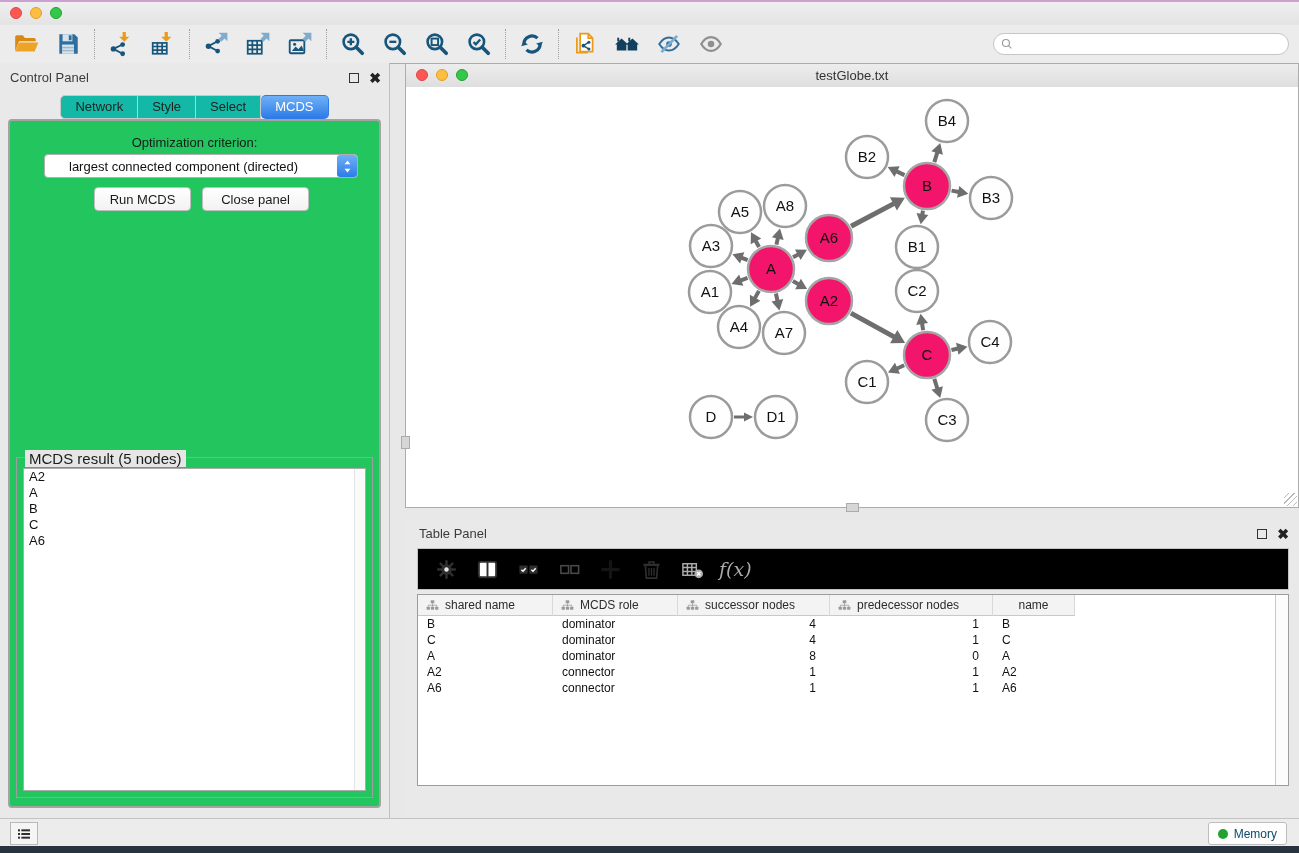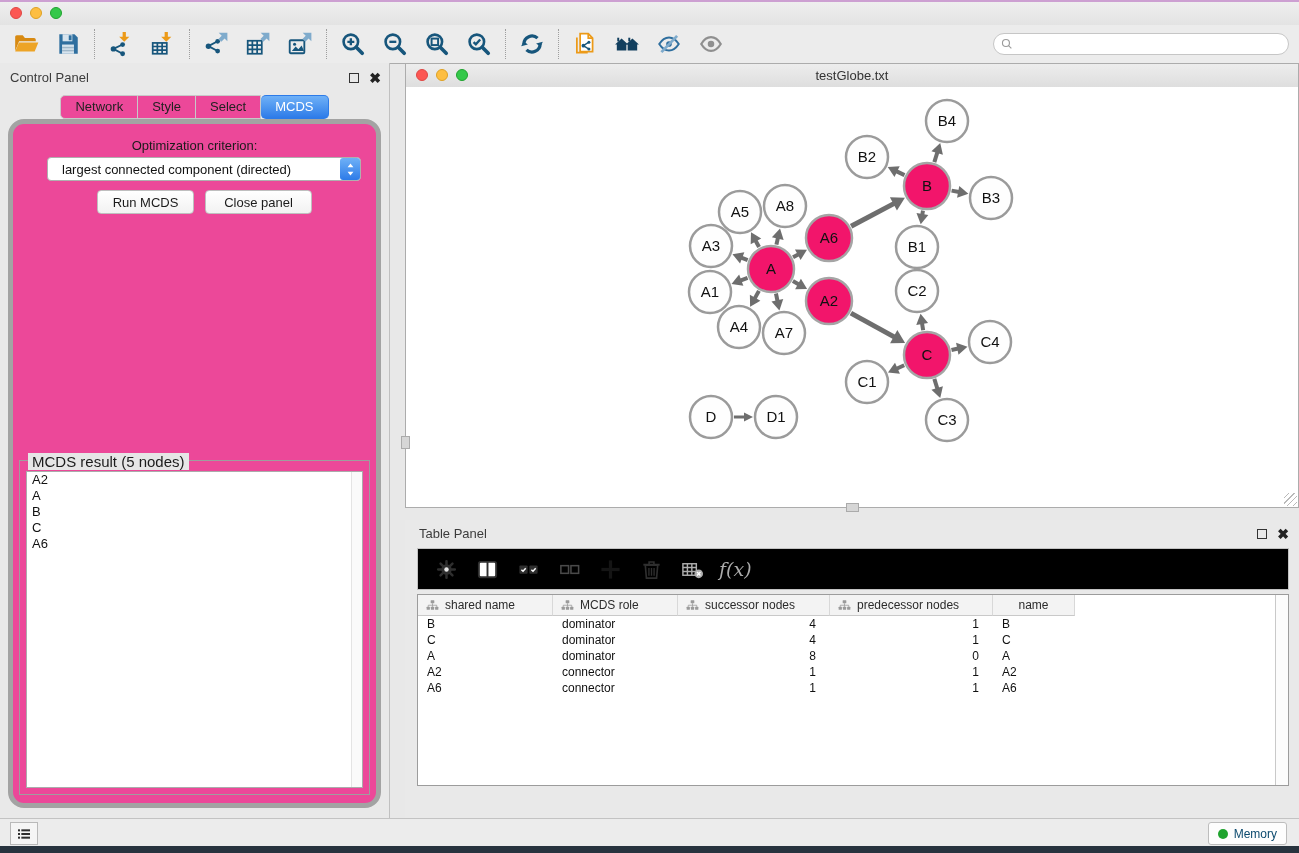--- a/index.html
+++ b/index.html
@@ -38,31 +38,31 @@
   .close-btn{font-size:14px;font-weight:bold;color:#222;line-height:10px;}
 
   
   .control-panel{position:absolute;left:0;top:63px;width:390px;height:755px;background:#E9E9E9;
                  border-right:1px solid #C0C0C0;box-sizing:border-box;}
   .cp-header{position:absolute;top:7px;left:10px;right:8px;display:flex;align-items:center;}
   .cp-header .panel-title{flex:1;}
   .cp-header .float-btn{margin-right:10px;}
   .seg-tabs{position:absolute;top:32px;left:0;right:0;display:flex;justify-content:center;}
   .seg-group{display:flex;border-radius:5px;}
-  .seg-tab{font-size:13px;color:#222;background:#ec4899;border:1px solid #C8C8C8;border-left-width:0;
+  .seg-tab{font-size:13px;color:#222;background:#14b8a6;border:1px solid #C8C8C8;border-left-width:0;
            padding:3px 14px;line-height:16px;}
   .seg-tab:first-child{border-left-width:1px;border-radius:5px 0 0 5px;}
   .seg-tab:last-child{border-radius:0 5px 5px 0;}
   .seg-tab.selected{background:linear-gradient(#6FB1F7,#2D7BE8);color:#fff;border-color:#2D7BE8;border-radius:5px;}
-  .cp-content{position:absolute;left:8px;right:8px;top:56px;bottom:10px;background:#ec4899;
-              border:5px solid #a3a3a3;border-radius:16px;}
+  .cp-content{position:absolute;left:8px;right:8px;top:56px;bottom:10px;background:#22c55e;
+              border:2px solid #a3a3a3;border-radius:4px;}
   .opt-label{position:absolute;top:14px;left:0;right:0;text-align:center;font-size:13px;color:#1B1B1B;}
   .combo{position:absolute;left:34px;top:33px;width:314px;height:24px;background:#fff;border:1px solid #AFAFAF;
          border-radius:4px;box-sizing:border-box;display:flex;align-items:center;}
-  .combo .combo-value{flex:1;font-size:13px;padding-left:14px;color:#111;white-space:nowrap;overflow:hidden;}
+  .combo .combo-value{flex:1;font-size:13px;padding-left:24px;color:#111;white-space:nowrap;overflow:hidden;}
   .combo .stepper{width:20px;height:22px;border-radius:3px;background:linear-gradient(#6FB1F7,#2D7BE8);
                   display:flex;align-items:center;justify-content:center;margin-right:0px;}
   .btn{position:absolute;height:24px;background:linear-gradient(#FFFFFF,#F2F2F2);border:1px solid #BFBFBF;
        border-radius:4px;font-size:13px;color:#1B1B1B;display:flex;align-items:center;justify-content:center;box-sizing:border-box;}
   .fieldset{position:absolute;left:6px;right:6px;top:336px;bottom:8px;border:1px solid #9E9E9E;}
   .legend{position:absolute;top:-8px;left:8px;background:#E6E6E6;padding:0 4px;font-size:15px;color:#1B1B1B;}
   .mcds-list{position:absolute;left:6px;right:6px;top:10px;bottom:6px;background:#fff;border:1px solid #ABABAB;overflow:hidden;}
   .mcds-scroll{position:absolute;top:0;bottom:0;right:0;width:10px;background:#FAFAFA;border-left:1px solid #E4E4E4;}
   .mcds-item{font-size:13px;color:#111;line-height:16px;padding:0 0 0 5px;}
 

